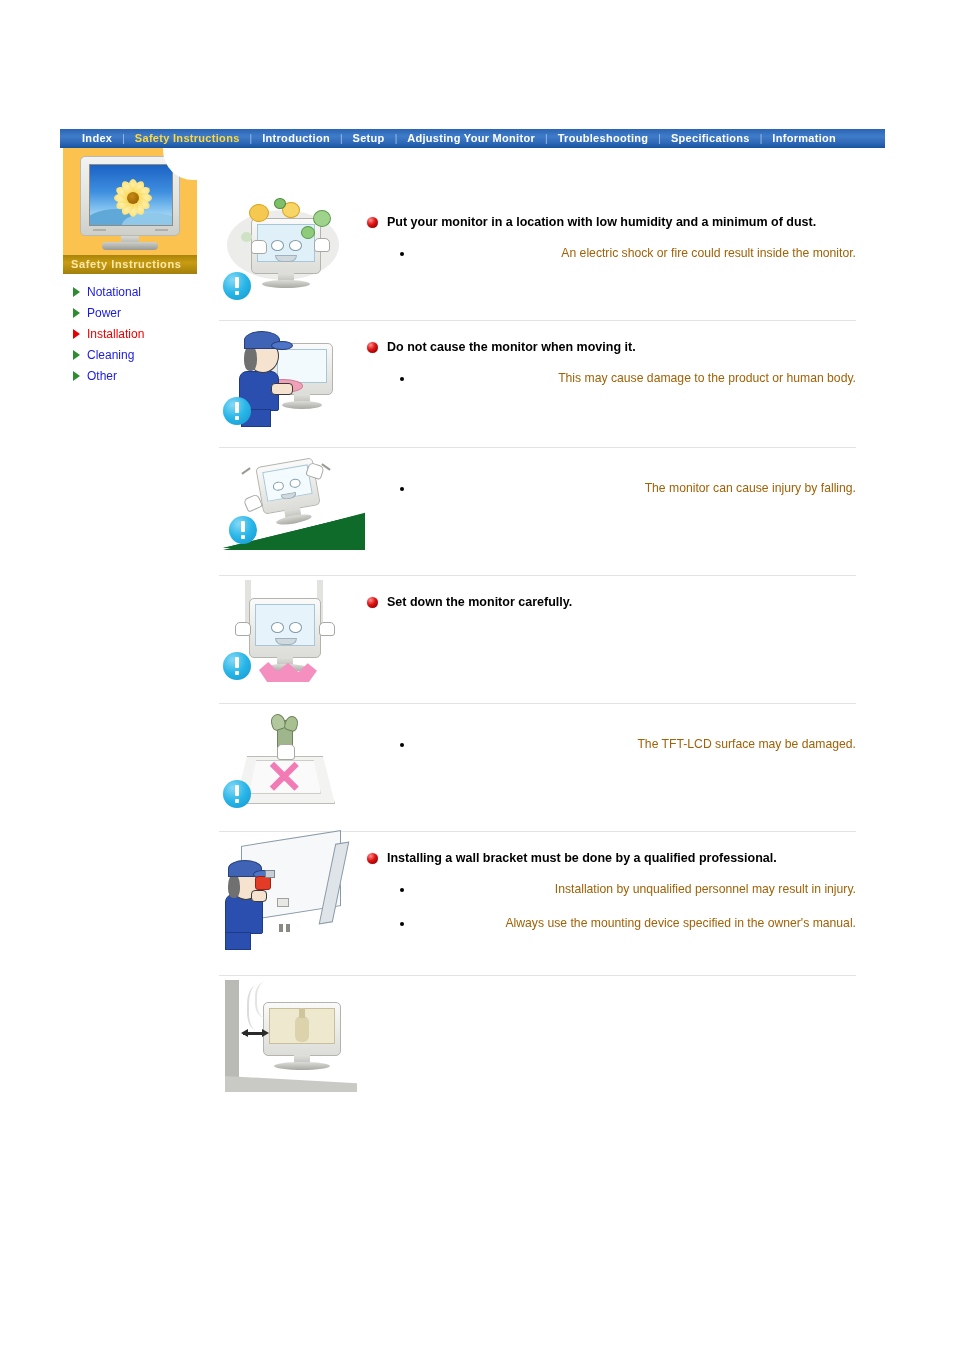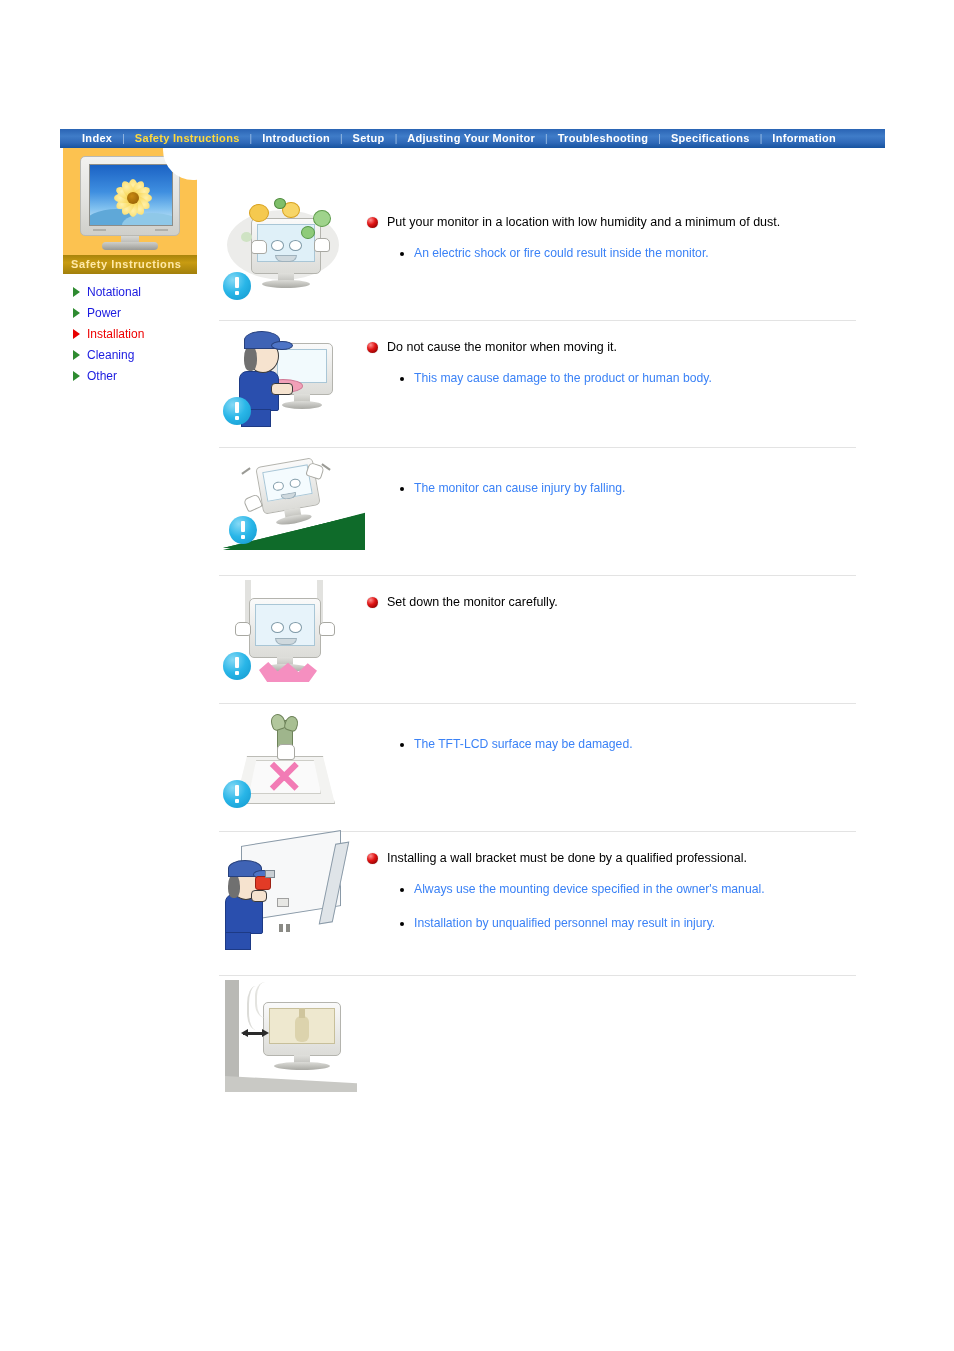--- a/index.html
+++ b/index.html
@@ -187,21 +187,21 @@
   }
   .fig-box {
     position: relative;
     width: 130px; height: 110px;
   }
   .texts { flex: 1; padding-top: 18px; }
   .heading {
     display: flex;
     align-items: flex-start;
     font-size: 12.5px;
-    font-weight: normal;
+    font-weight: bold;
     color: #000000;
     line-height: 1.35;
   }
   .redball {
     width: 11px; height: 11px;
     border-radius: 50%;
     background: radial-gradient(circle at 33% 28%, #ff8d8d 0%, #e01414 42%, #8c0000 85%, #4a0000 100%);
     margin-right: 9px;
     margin-top: 3px;
     flex: none;
@@ -210,24 +210,25 @@
   .bullets {
     margin: 0;
     padding: 0;
     list-style: none;
     margin-top: 14px;
     margin-left: 33px;
   }
   .bullets li {
     position: relative;
     font-size: 12.2px;
-    color: #3b82f6;
+    color: #a16207;
     line-height: 1.45;
     padding-left: 14px;
     margin-bottom: 16px;
+    text-align: right;
   }
   .bullets li:last-child { margin-bottom: 0; }
   .bullets li::before {
     content: "";
     position: absolute;
     left: 0; top: 7px;
     width: 4px; height: 4px;
     background: #000;
     border-radius: 50%;
   }
@@ -630,22 +631,22 @@
             <div style="position:absolute; left:6px; top:100px; width:26px; height:18px; background:#2a4fae; border:1.5px solid #1d3a85;"></div>
           </div>
         </div>
       </div>
       <div class="texts">
         <div class="heading">
           <span class="redball"></span>
           <span>Installing a wall bracket must be done by a qualified professional.</span>
         </div>
         <ul class="bullets">
+          <li>Installation by unqualified personnel may result in injury.</li>
           <li>Always use the mounting device specified in the owner's manual.</li>
-          <li>Installation by unqualified personnel may result in injury.</li>
         </ul>
       </div>
     </div>
   </div>
   <div class="divider"></div>
 
   <div class="entry" style="height:140px">
     <div class="entry-inner">
       <div class="figure">
         <div class="fig-box" style="height:130px">

